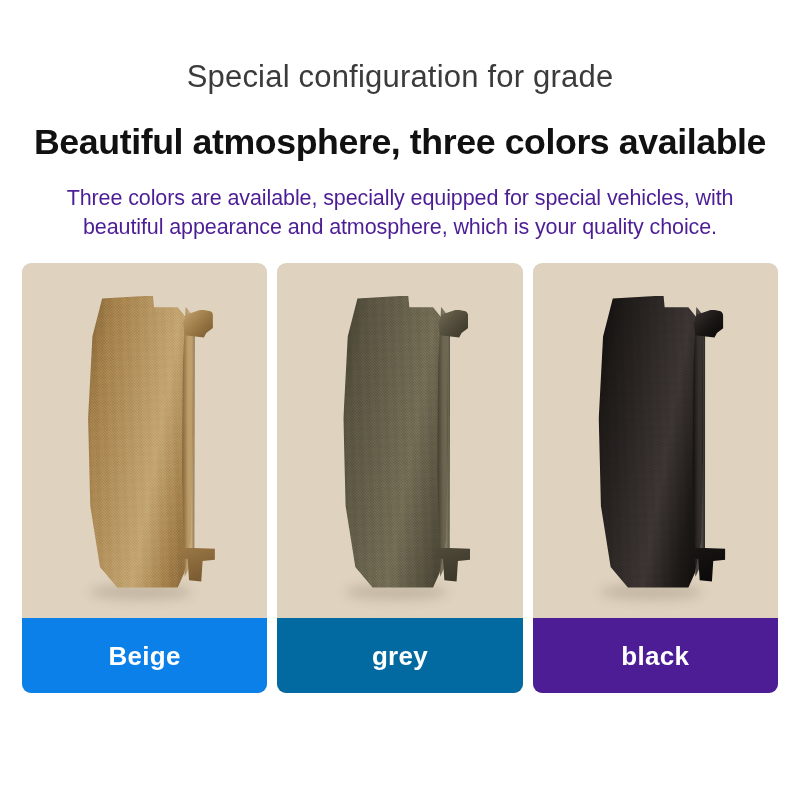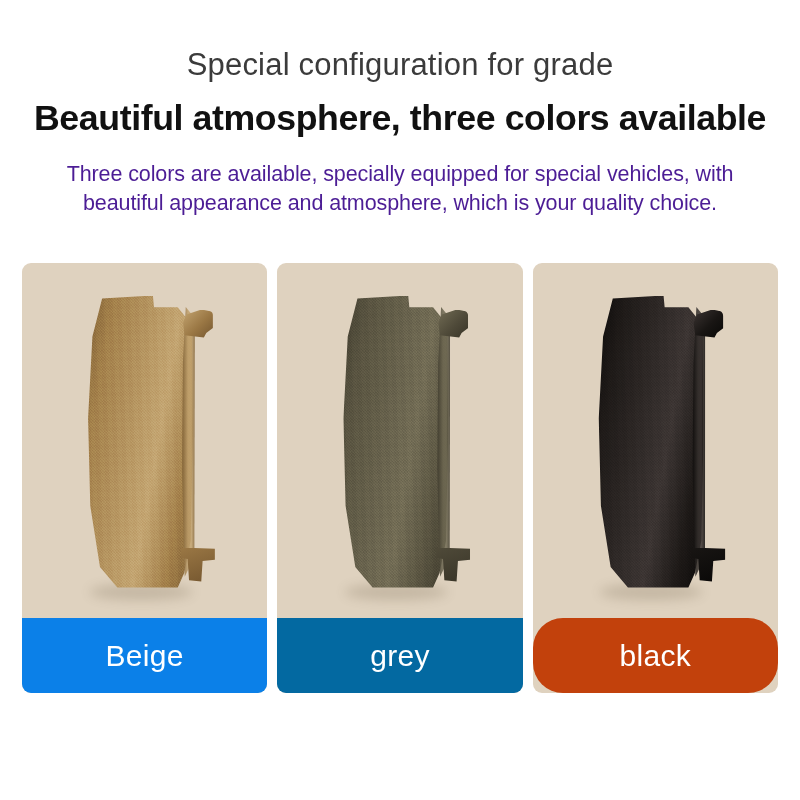--- a/index.html
+++ b/index.html
@@ -25,21 +25,21 @@
   
   .header {
     position: absolute;
     left: 0;
     top: 0;
     width: 800px;
     text-align: center;
   }
 
   .eyebrow {
-    margin: 0;
+    margin: 12px;
     padding-top: 48px;
     font-size: 31px;
     font-weight: 400;
     color: #3b3b3b;
     letter-spacing: 0.2px;
     line-height: 1.1;
     font-family: "Liberation Sans", "DejaVu Sans", sans-serif;
   }
 
   .headline {
@@ -180,22 +180,22 @@
   .label-bar {
     flex: 0 0 75px;
     background: #0b80e8;
     display: flex;
     align-items: center;
     justify-content: center;
   }
 
   .label-bar .label-text {
     color: #ffffff;
-    font-size: 30px;
-    font-weight: 400;
+    font-size: 26px;
+    font-weight: 700;
     letter-spacing: 0.3px;
     line-height: 1;
   }
 </style>
 </head>
 <body>
 
 <div class="page">
 
   <div class="header">
@@ -245,19 +245,19 @@
         <div class="part">
           <div class="shade"></div>
           <div class="body" style="background: linear-gradient(100deg, rgb(12, 10, 9) 0%, rgb(29, 25, 23) 18%, rgb(59, 52, 50) 62%, rgb(29, 25, 23) 82%, rgb(12, 10, 9) 100%);">
             <div class="tex"></div>
           </div>
           <div class="ridge" style="background: linear-gradient(90deg, rgb(12, 10, 9) 0%, rgb(53, 48, 45) 45%, rgb(59, 52, 50) 70%, rgb(12, 10, 9) 100%);"></div>
           <div class="pin-top" style="background: linear-gradient(135deg, rgb(59, 52, 50) 0%, rgb(24, 21, 19) 55%, rgb(9, 8, 7) 100%);"></div>
           <div class="pin-bottom" style="background: linear-gradient(160deg, rgb(24, 21, 19) 0%, rgb(9, 8, 7) 100%);"></div>
         </div>
       </div>
-      <div class="label-bar" style="background: #c2410c; border-radius: 30px;">
+      <div class="label-bar" style="background: #4c1d95;">
         <span class="label-text" style="color: rgb(255, 255, 255);">black</span>
       </div>
     </div>
 
   </div>
 </div>
 
 </body></html>

